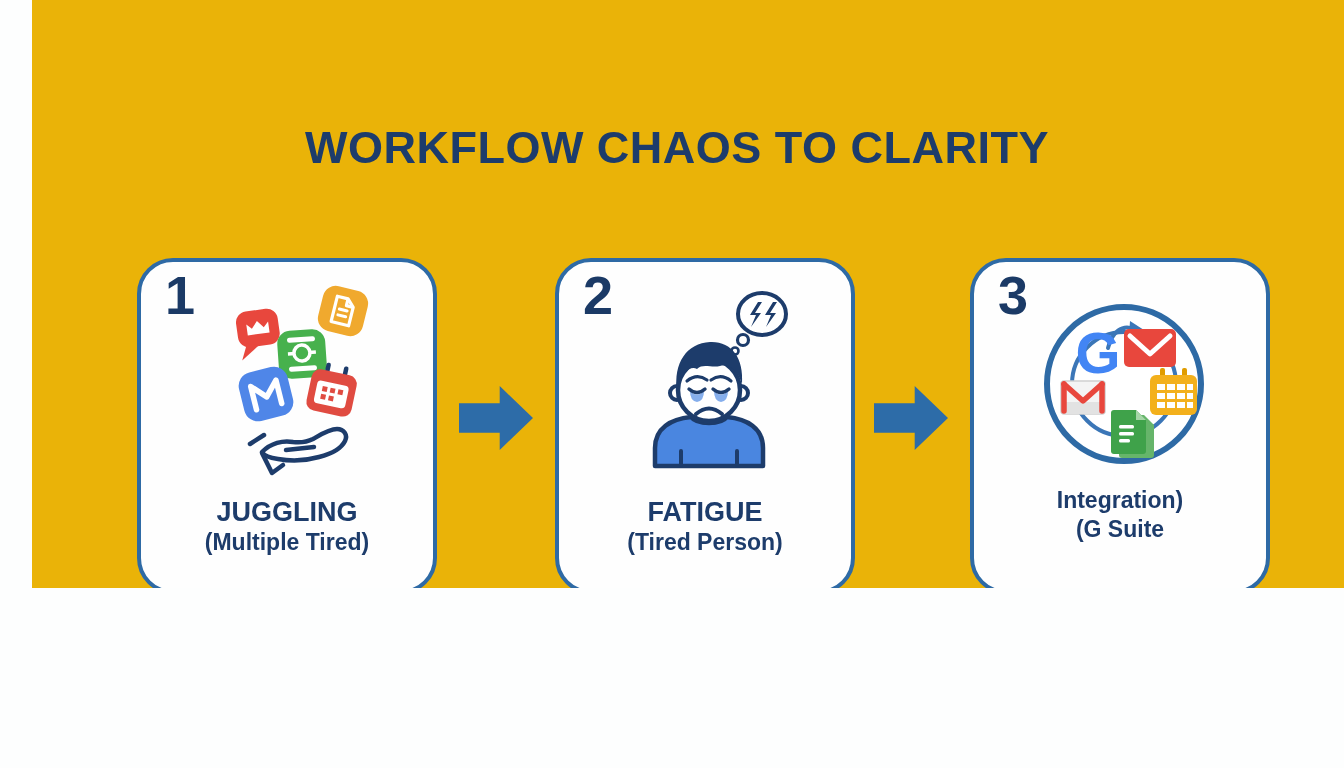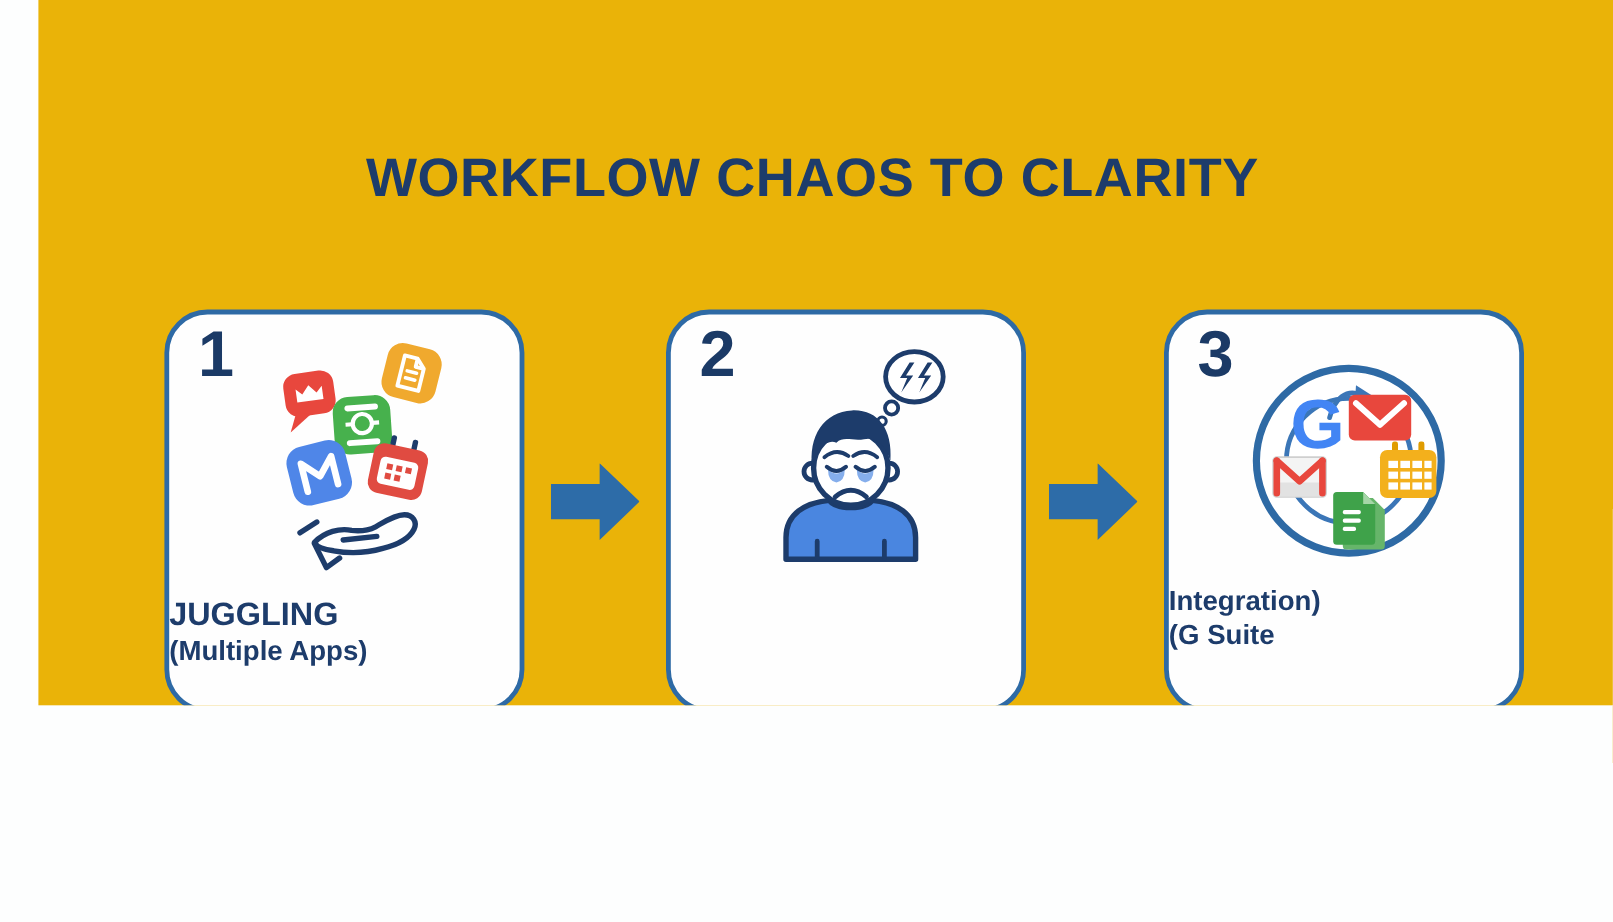--- a/index.html
+++ b/index.html
@@ -15,21 +15,21 @@
     position:absolute;top:258px;width:300px;height:336px;box-sizing:border-box;
     background:#fefefe;border:4px solid #2e6aa5;border-radius:36px;
   }
   .panel-1{left:105px;}
   .panel-2{left:523px;}
   .panel-3{left:938px;}
   .step-number{
     position:absolute;top:6px;left:24px;font-size:54px;font-weight:700;color:#1b3a66;line-height:1;
   }
   .panel-art{position:absolute;top:0;left:0;width:300px;height:240px;}
-  .caption{position:absolute;top:234px;left:0;right:0;}
+  .caption{position:absolute;top:234px;left:0;right:0;text-align:center;}
   .panel-3 .caption{top:224px;}
   .step-label{font-size:27px;font-weight:700;line-height:32px;color:#1d3c6b;}
   .step-sub{font-size:23px;font-weight:700;line-height:29px;color:#1d3c6b;}
   .flow-arrow{
     position:absolute;top:386px;width:74px;height:64px;background:#2d6ca8;
     clip-path:polygon(0 27%,55% 27%,55% 0,100% 50%,55% 100%,55% 73%,0 73%);
   }
   .arrow-1{left:427px;}
   .arrow-2{left:842px;}
 </style>
@@ -86,21 +86,21 @@
       <g fill="none" stroke="#1d3c6b" stroke-width="4.5" stroke-linecap="round" stroke-linejoin="round">
         <path d="M121,190 C130,181 142,178 152,180 C160,181 166,180 172,177 C179,173 188,167 196,167 C203,167 207,173 204,179 C200,187 190,192 178,195 C164,199 148,199 137,197 C129,196 123,194 121,190 Z"></path>
         <path d="M145,188 L173,185"></path>
         <path d="M109,182 L123,173"></path>
         <path d="M121,191 L131,211 L142,203"></path>
       </g>
     </svg>
     <div class="step-number">1</div>
     <div class="caption">
       <div class="step-label">JUGGLING</div>
-      <div class="step-sub">(Multiple Apps)</div>
+      <div class="step-sub">(Multiple Tired)</div>
     </div>
   </section>
 
   <div class="flow-arrow arrow-1"></div>
 
   <section class="panel panel-2">
     <svg class="panel-art" viewBox="0 0 300 240">
 
       <g>
         <ellipse cx="203" cy="52" rx="24" ry="21" fill="#ffffff" stroke="#1d3c6b" stroke-width="4"></ellipse>
@@ -126,20 +126,24 @@
         <path d="M128,119 Q138,111 148,118 M152,118 Q162,111 172,119" fill="none" stroke="#1d3c6b" stroke-width="3.2" stroke-linecap="round"></path>
 
         <path d="M131,129 Q138,136 145,129 Q145,139 138,140 Q131,139 131,129 Z" fill="#85aeec"></path>
         <path d="M155,129 Q162,136 169,129 Q169,139 162,140 Q155,139 155,129 Z" fill="#85aeec"></path>
         <path d="M130,127 Q138,134 146,127 M154,127 Q162,134 170,127" fill="none" stroke="#1d3c6b" stroke-width="3.4" stroke-linecap="round"></path>
 
         <path d="M137,152 Q150,141 163,152" fill="none" stroke="#1d3c6b" stroke-width="4" stroke-linecap="round"></path>
       </g>
     </svg>
     <div class="step-number">2</div>
+    <div class="caption">
+      <div class="step-label">FATIGUE</div>
+      <div class="step-sub">(Tired Person)</div>
+    </div>
   </section>
 
   <div class="flow-arrow arrow-2"></div>
 
   <section class="panel panel-3">
     <svg class="panel-art" viewBox="0 0 300 240">
 
       <g>
         <circle cx="150" cy="122" r="77" fill="#ffffff" stroke="#2e6aa5" stroke-width="6"></circle>
         <circle cx="150" cy="122" r="52" fill="none" stroke="#3b76b7" stroke-width="4"></circle>

